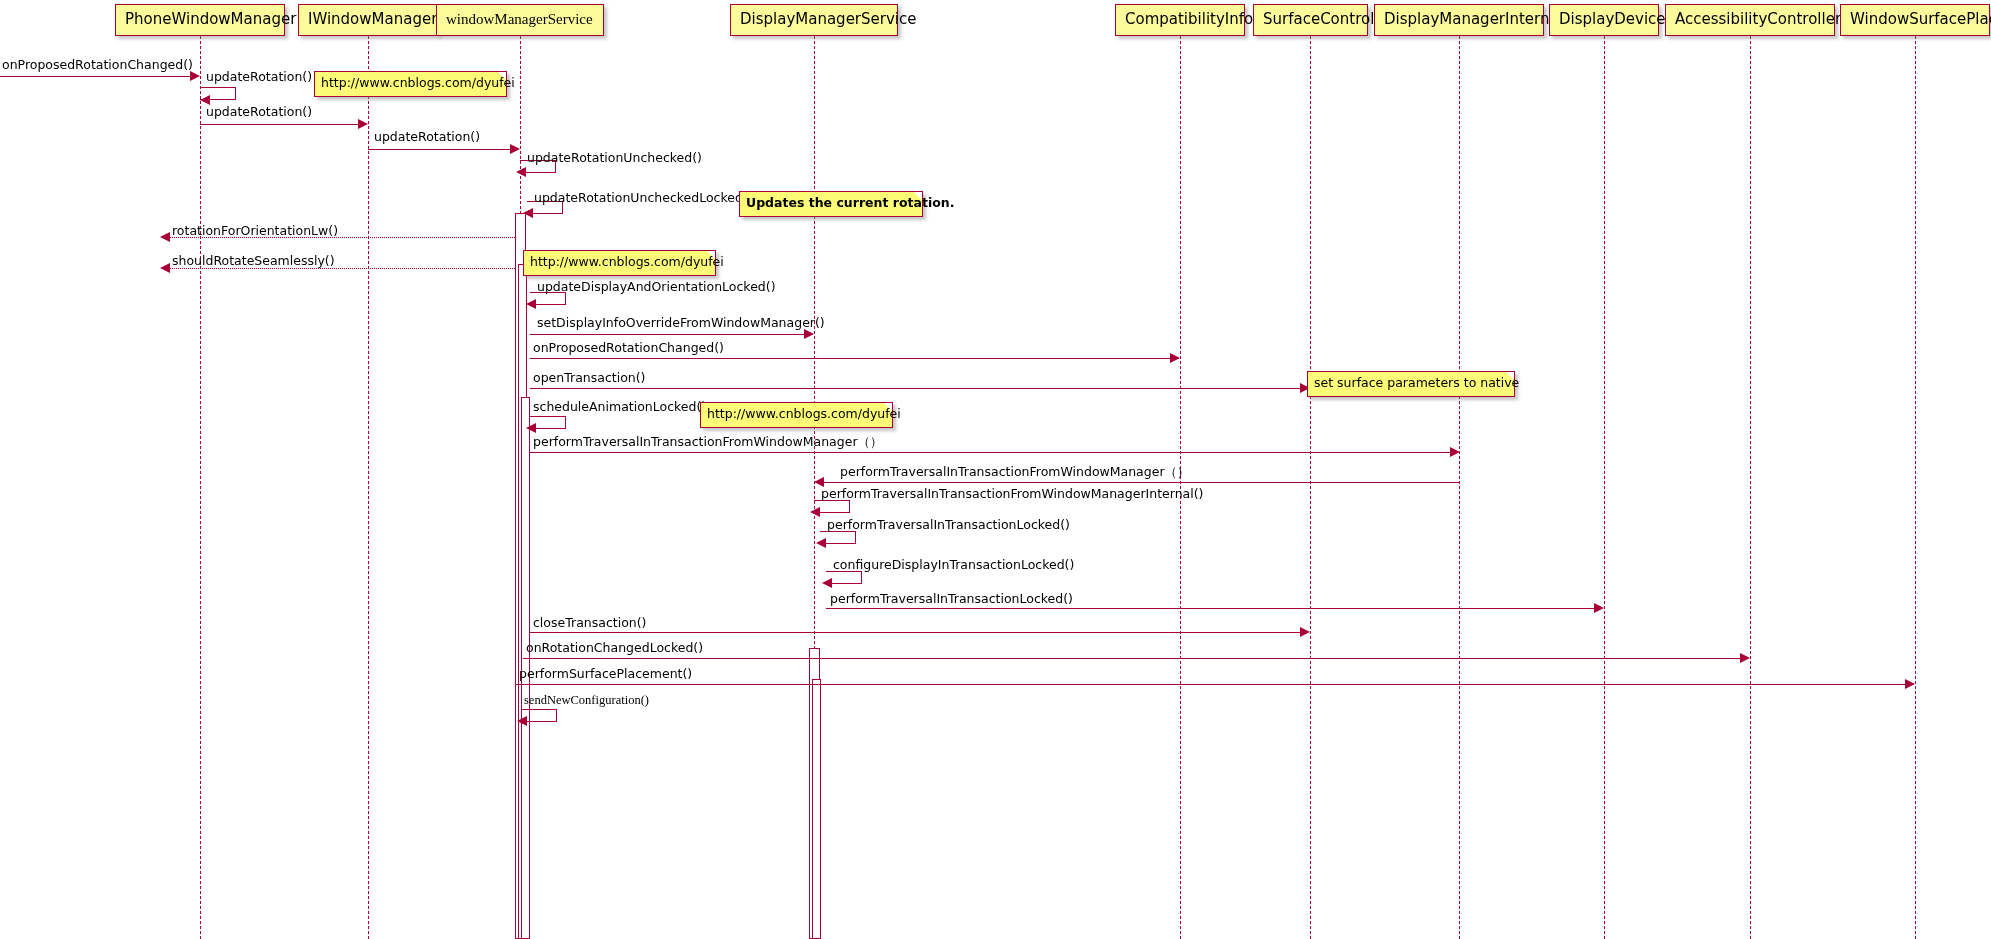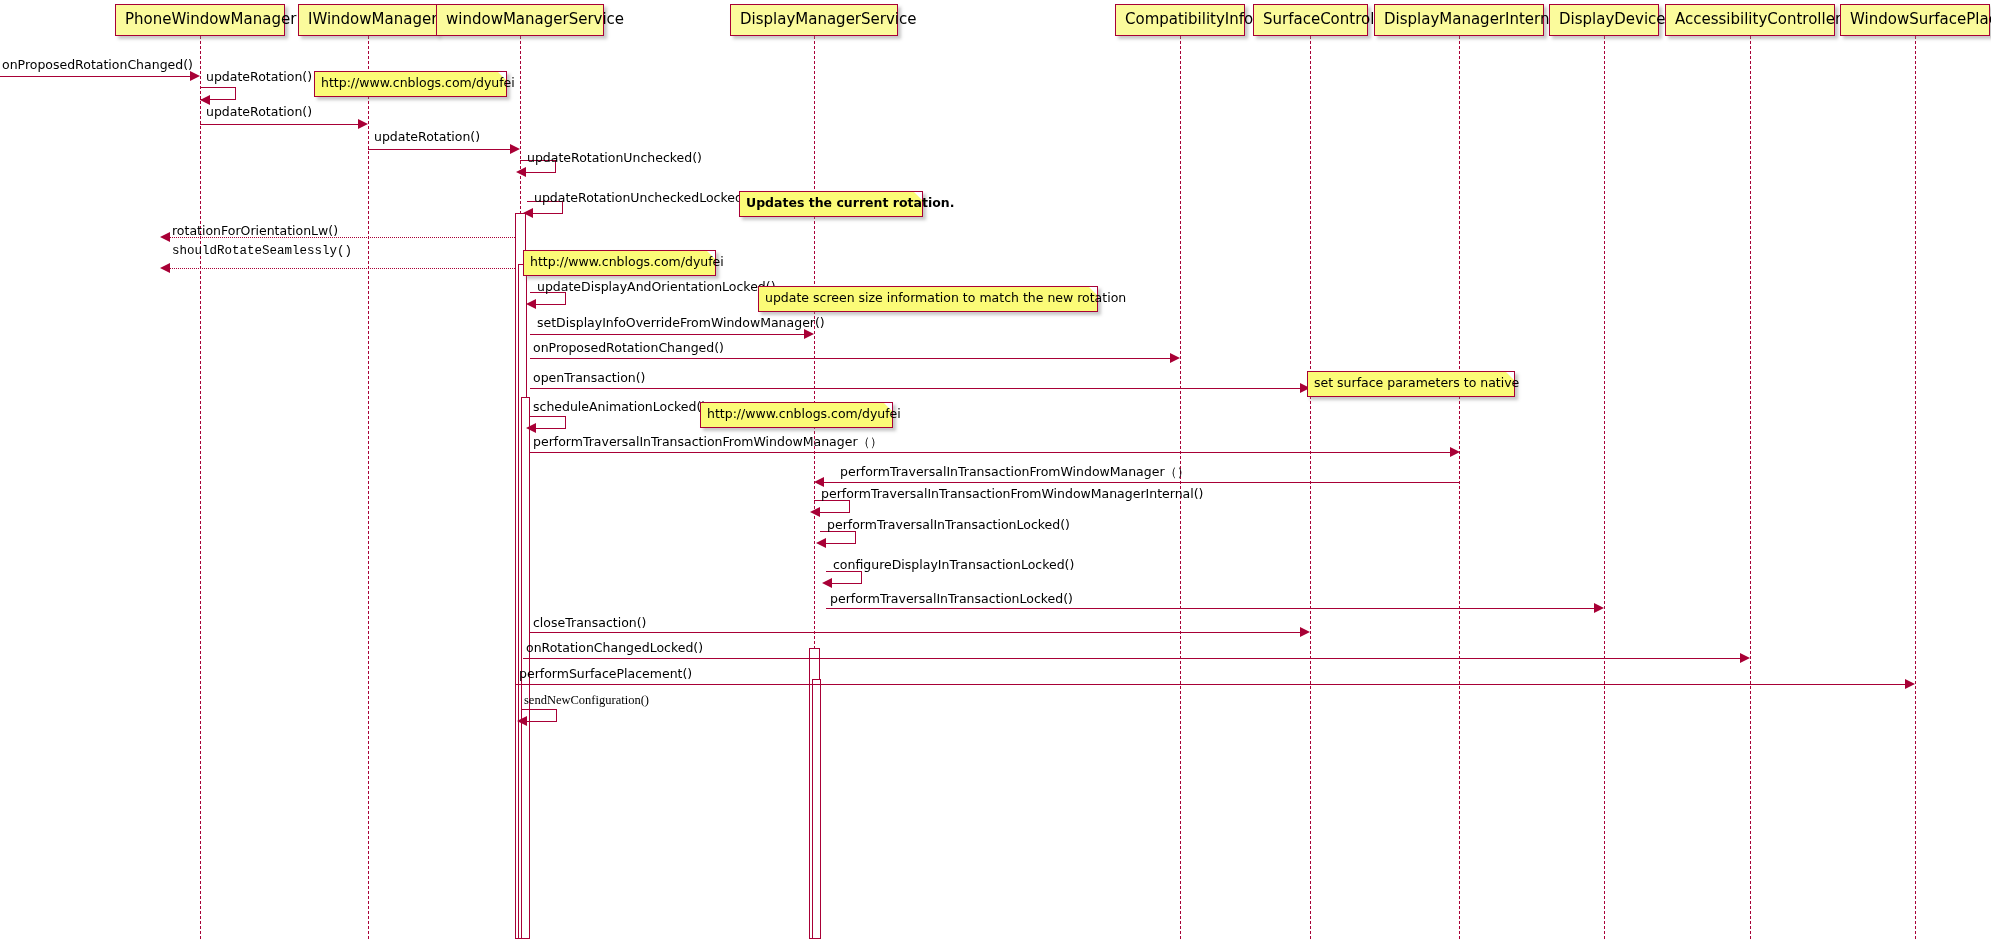--- a/index.html
+++ b/index.html
@@ -132,21 +132,21 @@
   <div class="lifeline" style="left:814px; top:36px; height:903px;"></div>
   <div class="lifeline" style="left:1180px; top:36px; height:903px;"></div>
   <div class="lifeline" style="left:1310px; top:36px; height:903px;"></div>
   <div class="lifeline" style="left:1459px; top:36px; height:903px;"></div>
   <div class="lifeline" style="left:1604px; top:36px; height:903px;"></div>
   <div class="lifeline" style="left:1750px; top:36px; height:903px;"></div>
   <div class="lifeline" style="left:1915px; top:36px; height:903px;"></div>
 
   <div class="participant" style="left:115px;  top:4px; width:170px;">PhoneWindowManager</div>
   <div class="participant" style="left:298px;  top:4px; width:140px;">IWindowManager</div>
-  <div class="participant" style="left:436px;  top:4px; width:168px;">windowManagerService</div>
+  <div class="participant" style="left:436px;  top:4px; width:168px;font-family:Liberation Serif, serif;">windowManagerService</div>
   <div class="participant" style="left:730px;  top:4px; width:168px;">DisplayManagerService</div>
   <div class="participant" style="left:1115px; top:4px; width:130px;">CompatibilityInfo</div>
   <div class="participant" style="left:1253px; top:4px; width:115px;">SurfaceControl</div>
   <div class="participant" style="left:1374px; top:4px; width:170px;">DisplayManagerInternal</div>
   <div class="participant" style="left:1549px; top:4px; width:110px;">DisplayDevice</div>
   <div class="participant" style="left:1665px; top:4px; width:170px;">AccessibilityController</div>
   <div class="participant" style="left:1840px; top:4px; width:150px;">WindowSurfacePlacer</div>
 
   <div class="activation" style="left:515px; top:213px; width:11px; height:726px;"></div>
   <div class="activation" style="left:518px; top:264px; width:9px;  height:675px;"></div>
@@ -177,21 +177,21 @@
   <div class="selfcall" style="left:527px; top:201px; width:36px; height:13px;"></div>
   <div class="arrowhead left" style="left:523px; top:208px;"></div>
   <div class="msg-label" style="left:534px; top:192px;">updateRotationUncheckedLocked()</div>
 
   <div class="msg dotted" style="left:170px; top:237px; width:345px;"></div>
   <div class="arrowhead left" style="left:160px; top:232px;"></div>
   <div class="msg-label" style="left:172px; top:225px;">rotationForOrientationLw()</div>
 
   <div class="msg dotted" style="left:170px; top:268px; width:345px;"></div>
   <div class="arrowhead left" style="left:160px; top:263px;"></div>
-  <div class="msg-label" style="left:172px; top:245px;font-family:Liberation Mono, monospace;">shouldRotateSeamlessly()</div>
+  <div class="msg-label" style="left:172px; top:255px;">shouldRotateSeamlessly()</div>
 
   <div class="selfcall" style="left:530px; top:292px; width:36px; height:13px;"></div>
   <div class="arrowhead left" style="left:526px; top:299px;"></div>
   <div class="msg-label" style="left:537px; top:281px;">updateDisplayAndOrientationLocked()</div>
 
   <div class="msg" style="left:530px; top:334px; width:274px;"></div>
   <div class="arrowhead right" style="left:804px; top:329px;"></div>
   <div class="msg-label" style="left:537px; top:317px;">setDisplayInfoOverrideFromWindowManager()</div>
 
   <div class="msg" style="left:530px; top:358px; width:640px;"></div>
@@ -257,25 +257,20 @@
     <span class="fold-inner"></span>
     <span>Updates the current rotation.</span>
   </div>
 
   <div class="note" style="left:523px; top:250px; width:193px;">
     <span class="fold-edge"></span>
     <span class="fold-inner"></span>
     <span>http://www.cnblogs.com/dyufei</span>
   </div>
 
-  <div class="note" style="left:758px; top:286px; width:340px;">
-    <span class="fold-edge"></span>
-    <span class="fold-inner"></span>
-    <span>update screen size information to match the new rotation</span>
-  </div>
 
   <div class="note" style="left:1307px; top:371px; width:208px;">
     <span class="fold-edge"></span>
     <span class="fold-inner"></span>
     <span>set surface parameters to native</span>
   </div>
 
   <div class="note" style="left:700px; top:402px; width:193px;">
     <span class="fold-edge"></span>
     <span class="fold-inner"></span>

